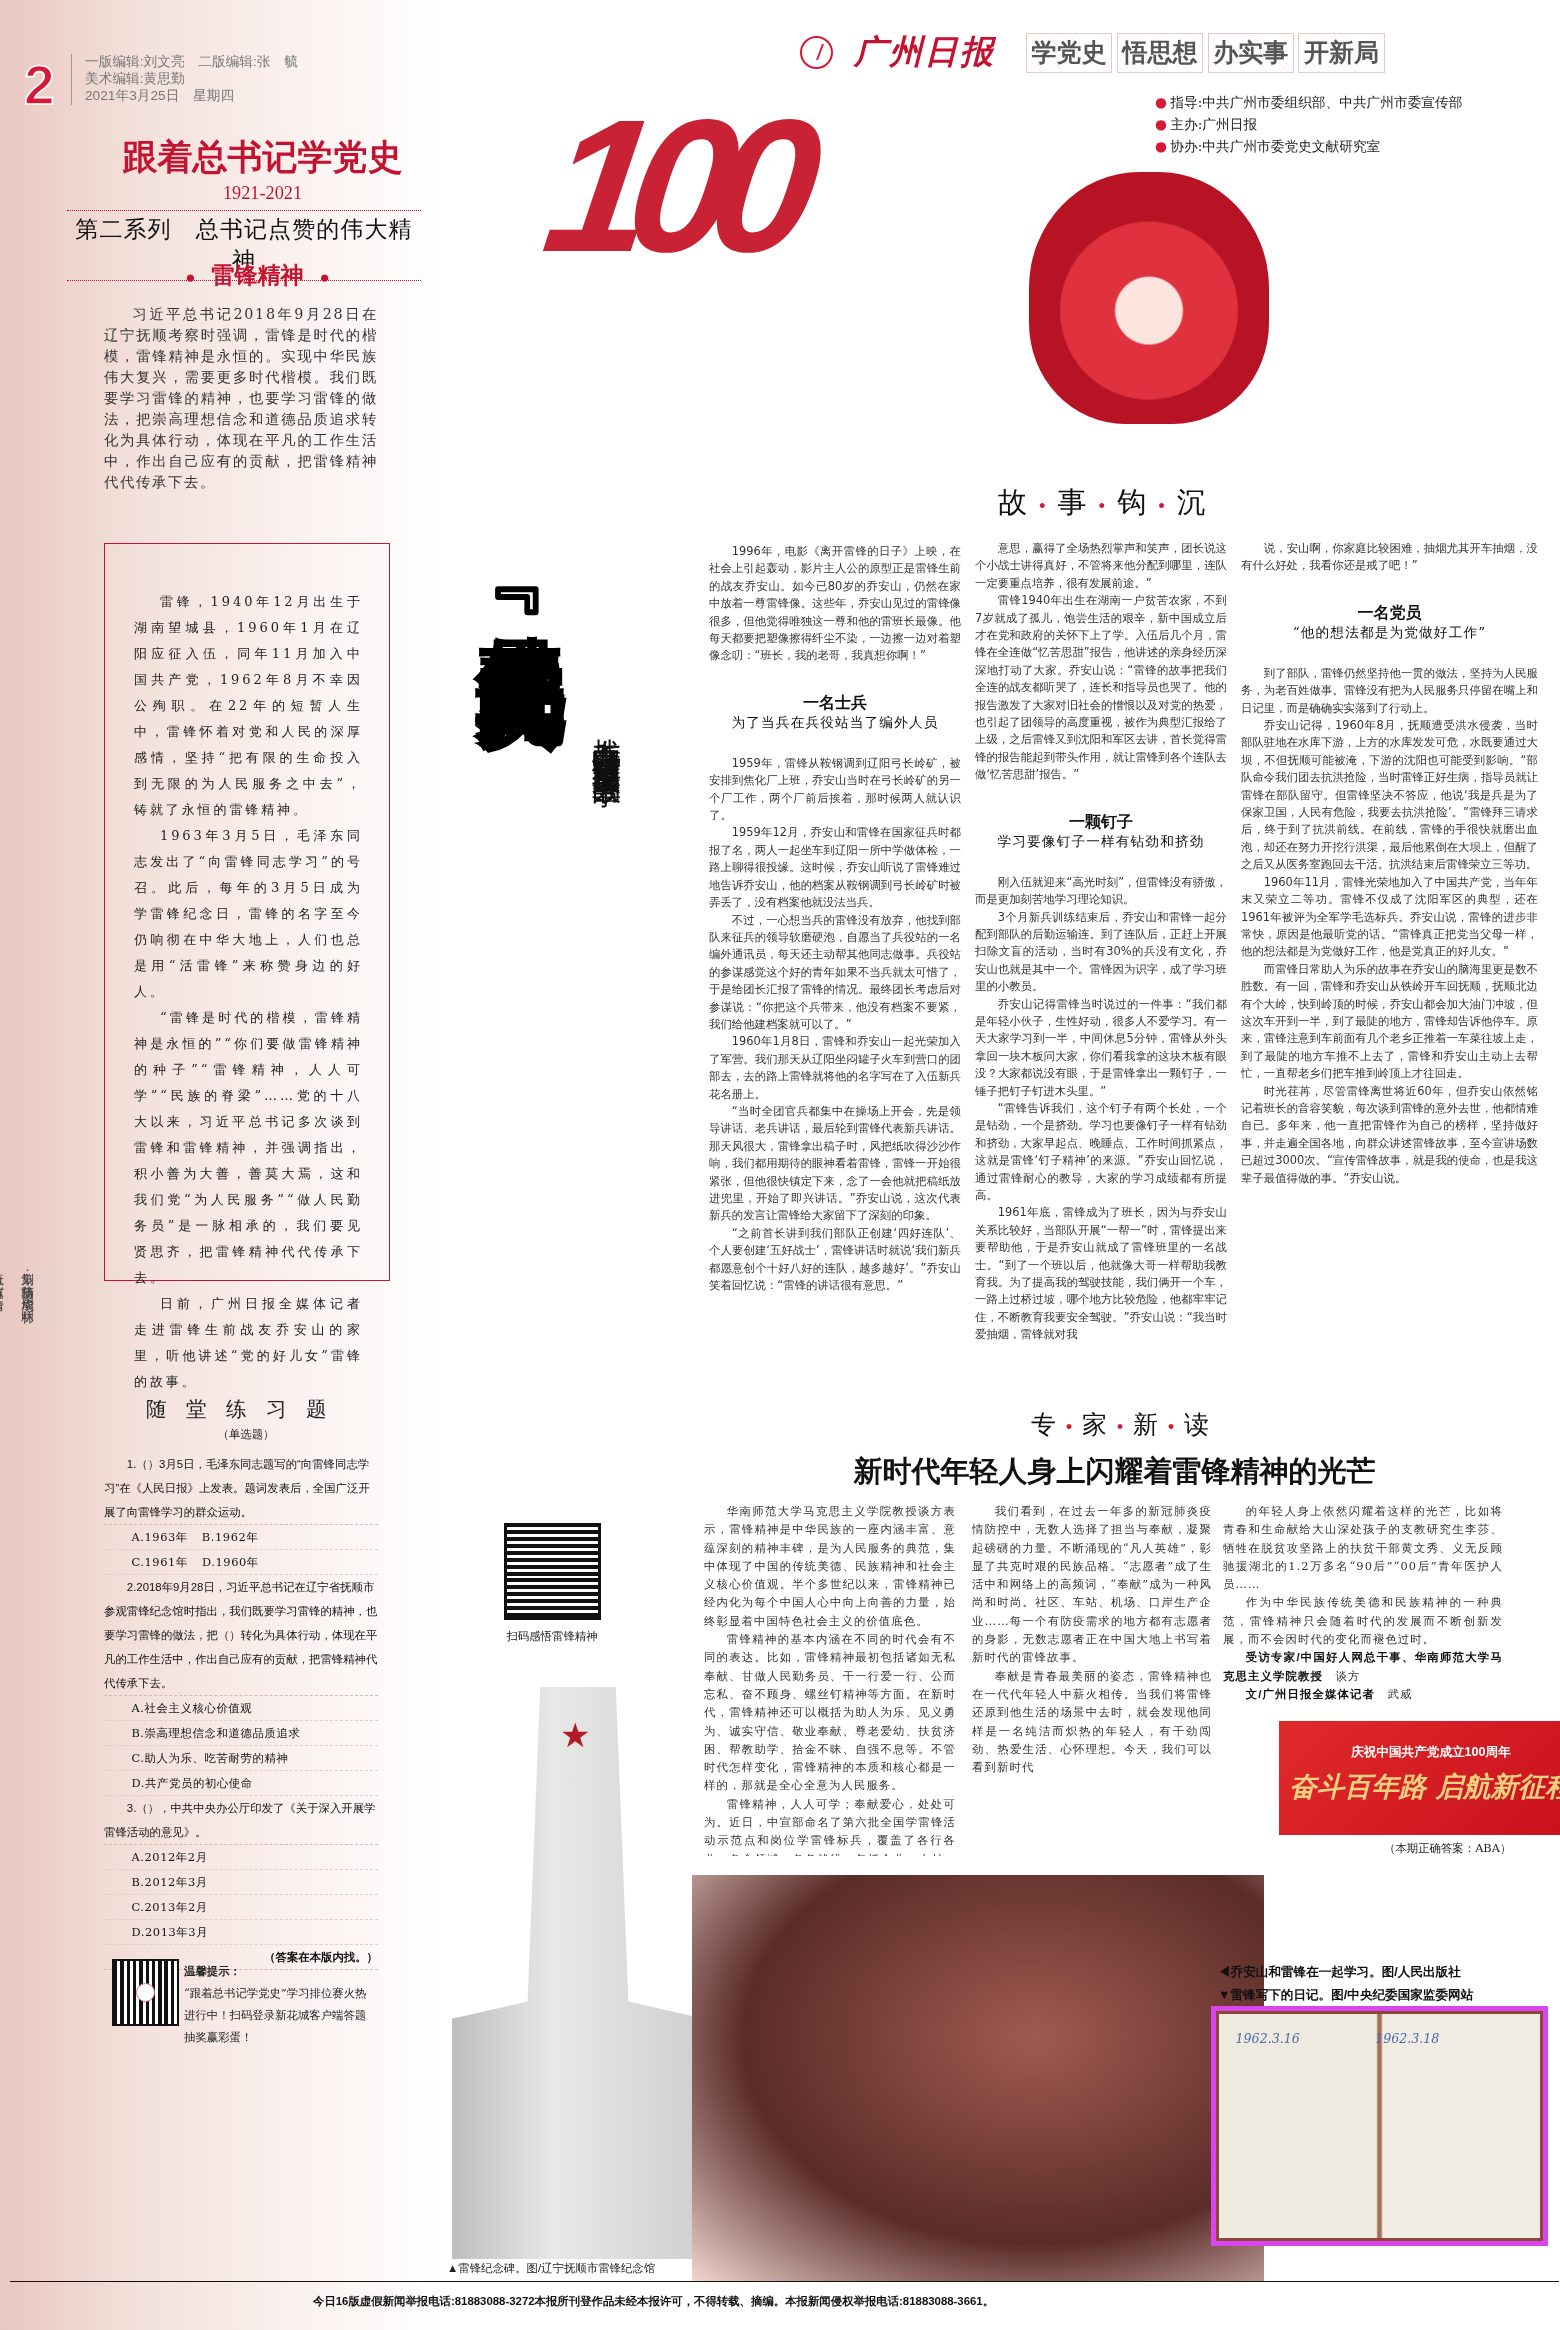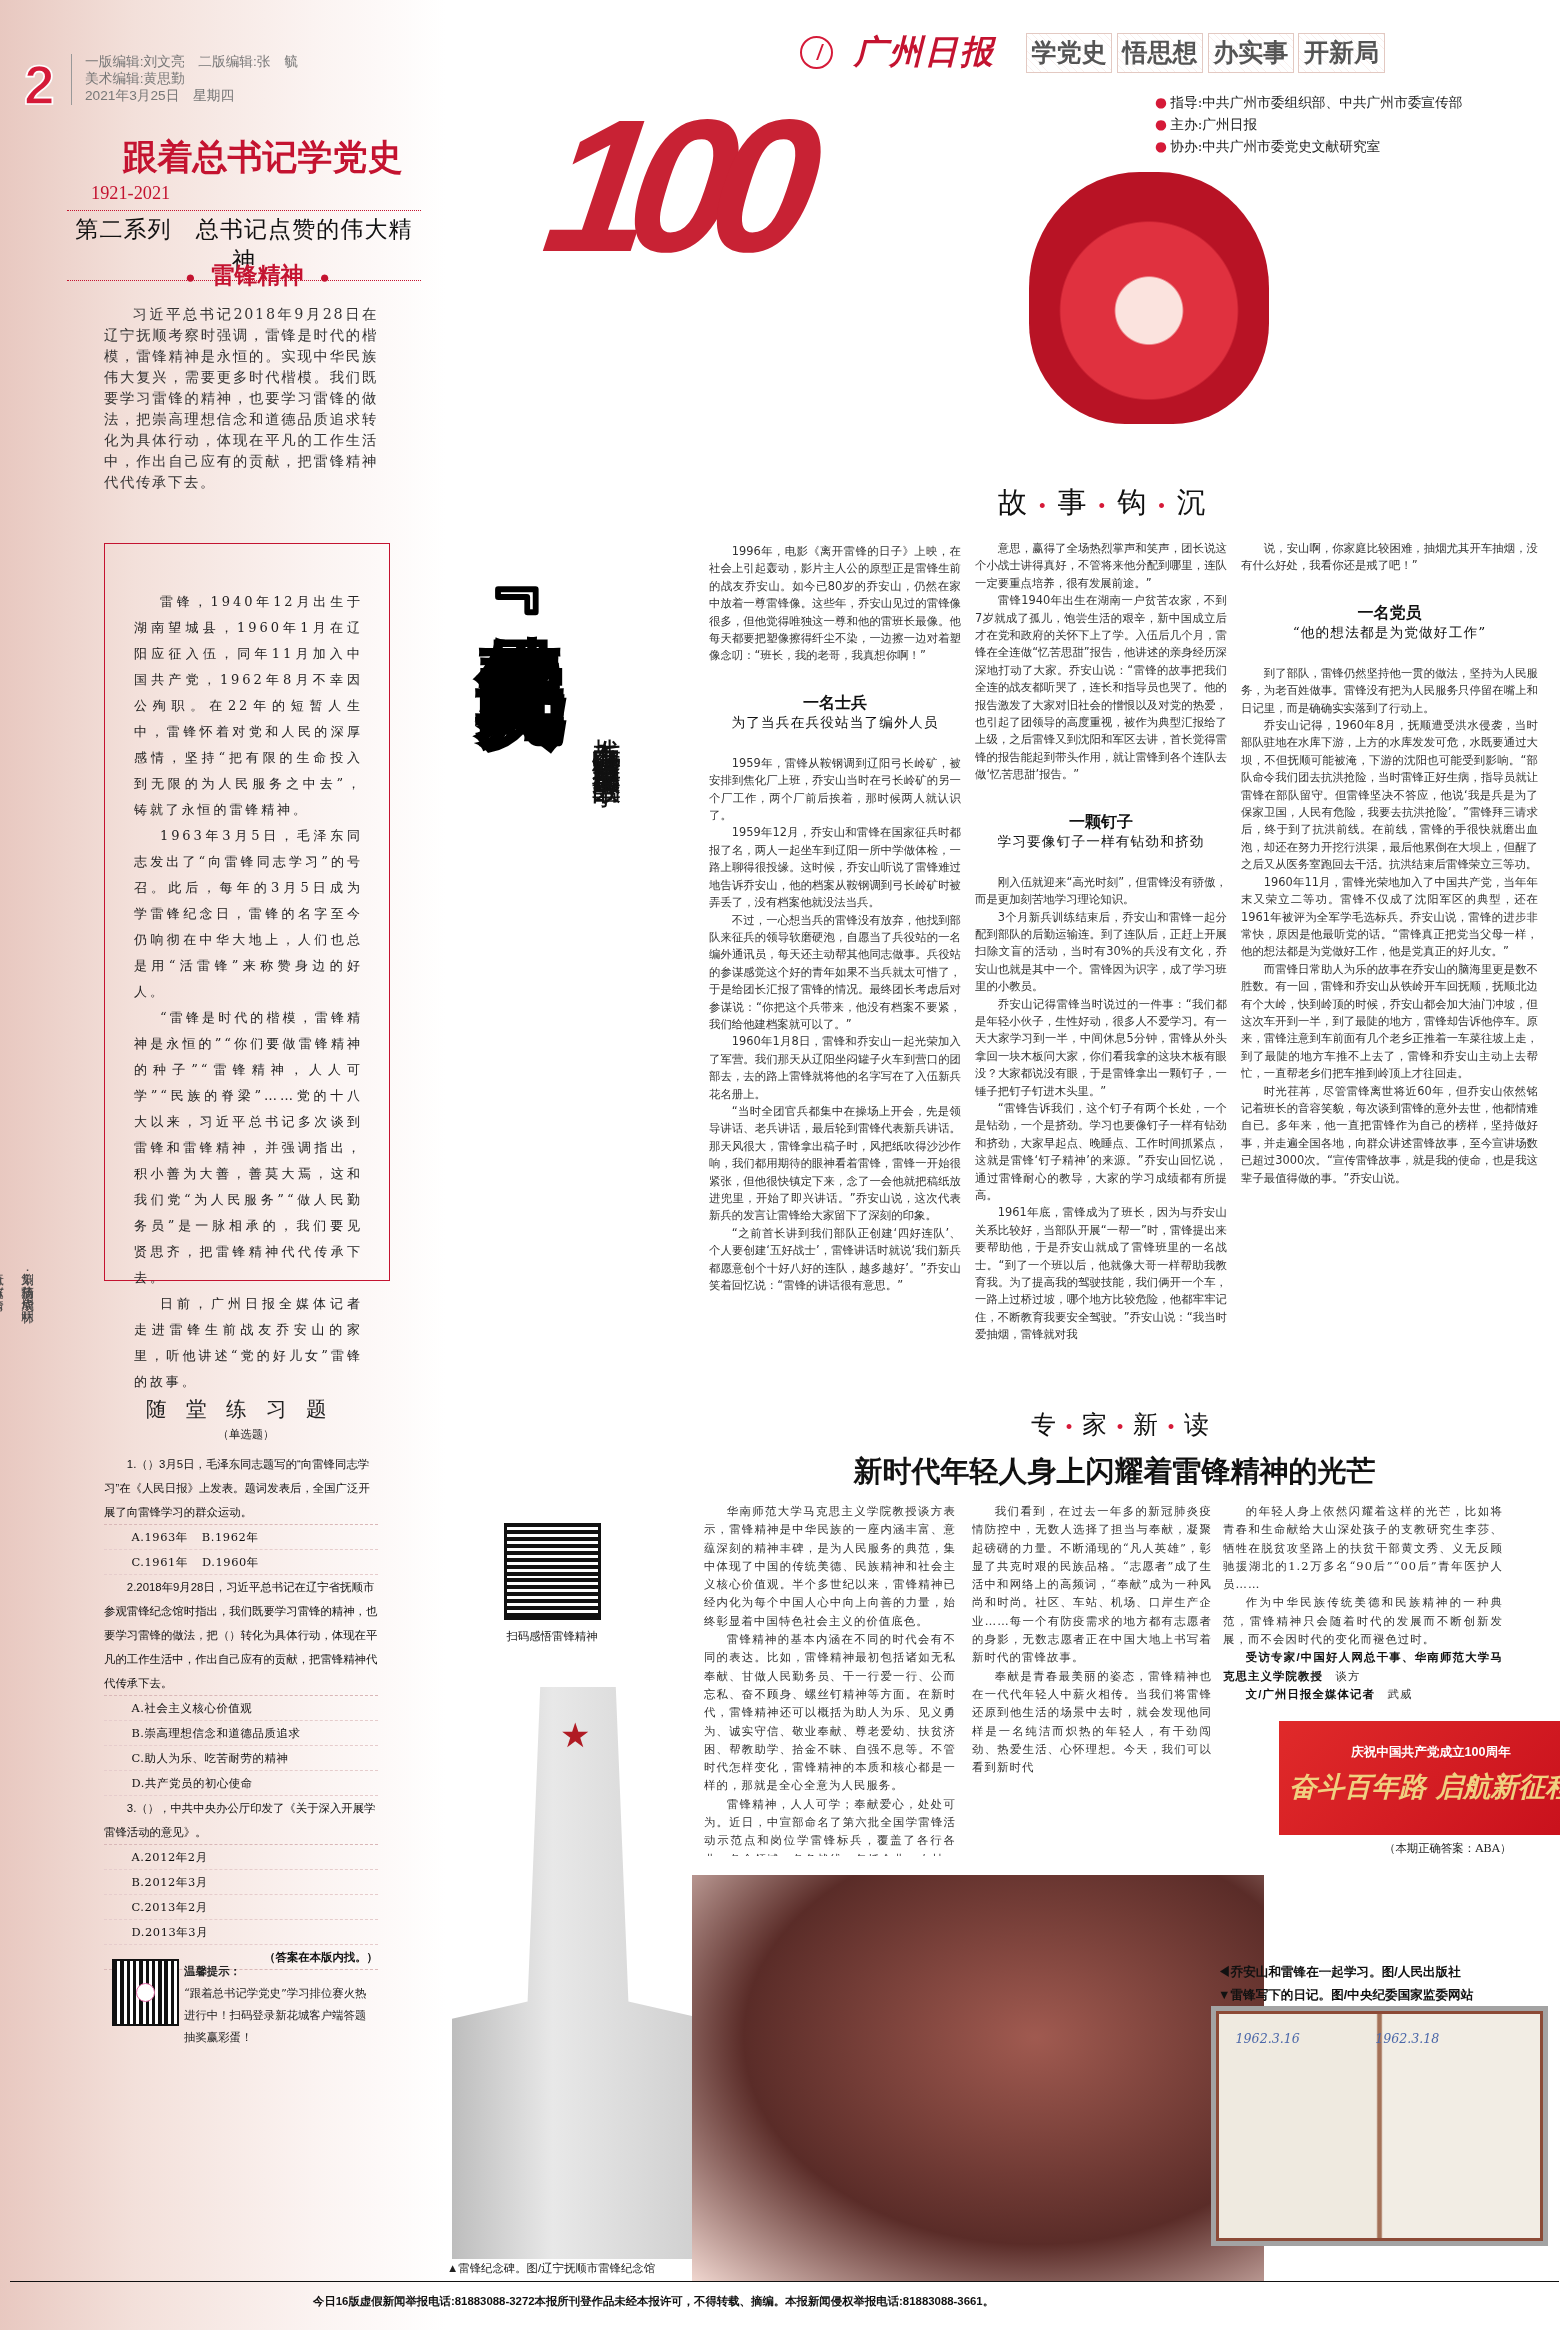--- a/index.html
+++ b/index.html
@@ -4,21 +4,21 @@
 <style>
 *{box-sizing:border-box;margin:0;padding:0}
 html,body{width:1561px;height:2330px;background:#fff;overflow:hidden}
 body{position:relative;font-family:"DejaVu Serif","Liberation Serif",serif;color:#222}
 .abs{position:absolute}
 .leftbg{left:0;top:0;width:446px;height:2330px;background:linear-gradient(90deg,#e8c8c0 0%,#f3e0da 30%,#fbf3f1 70%,#fff 100%)}
 .pagenum{left:24px;top:53px;font:900 55px "Liberation Sans",sans-serif;color:#d51a38;-webkit-text-stroke:1.7px #fff;text-shadow:0 0 2.3px #ddd}
 .vbar{left:71px;top:54px;width:1.1px;height:51px;background:#999}
 .editors{left:85px;top:53px;font:13.7px "Liberation Sans",sans-serif;color:#777;line-height:17px}
 .series-title{left:91px;top:134px;width:343px;text-align:center;font:bold 35px "DejaVu Serif",serif;color:#c41330}
-.years{left:91px;top:183px;width:343px;text-align:left;font:18.3px "Liberation Serif",serif;color:#c41330}
+.years{left:91px;top:183px;width:343px;text-align:center;font:18.3px "Liberation Serif",serif;color:#c41330}
 .series-sub{left:67px;top:210px;width:354px;border-top:1.7px dotted #c41330;border-bottom:1.7px dotted #c41330;padding:3.4px 0;text-align:center;font:23px "DejaVu Serif",serif;color:#111;letter-spacing:1.1px}
 .spirit-head{left:103px;top:260px;width:309px;text-align:center;font:bold 23px "Liberation Sans",sans-serif;color:#c41330}
 .spirit-head .dot{color:#c41330;font-size:17px;margin:0 16px}
 .intro{left:104px;top:304px;width:274px;font:14.3px/21px "DejaVu Serif",serif;color:#333;text-indent:2em;letter-spacing:1.7px;text-align:justify}
 .frame{left:104px;top:543px;width:286px;height:738px;border:1.7px solid #c41330;border-radius:0}
 .frame-text{left:134px;top:589px;width:229px;font:13px/26px "DejaVu Serif",serif;color:#222;letter-spacing:2.9px;text-align:justify}
 .frame-text p{text-indent:2em}
 .credits{left:12.6px;top:1263px;width:30px;font:12.6px "Liberation Sans",sans-serif;color:#444;writing-mode:vertical-rl;line-height:30px}
 .credits span{display:block;margin-bottom:23px}
 .quiz-title{left:103px;top:1395px;width:286px;text-align:center;font:20.6px "DejaVu Serif",serif;letter-spacing:19.4px;color:#222}
@@ -69,21 +69,21 @@
 .banner .b1{font:bold 12.6px "Liberation Sans",sans-serif;color:#fff}
 .banner .b2{font:italic bold 27.4px "DejaVu Serif",serif;margin-top:8px;color:#f0d080}
 .answer{left:1384px;top:1841px;font:11.4px "DejaVu Serif",serif;color:#222}
 .qr1{left:507px;top:1526px;width:91px;height:91px;background:repeating-linear-gradient(0deg,#111 0 4px,#fff 4px 6.9px),#111;outline:3.4px solid #111}
 .qr1-cap{left:495px;top:1629px;width:114px;text-align:center;font:11.4px "Liberation Sans",sans-serif;color:#222}
 .monument{left:452px;top:1687px;width:252px;height:572px;background:linear-gradient(90deg,#bdbdbd,#e8e8e8 40%,#cfcfcf);clip-path:polygon(35% 0,65% 0,70% 55%,100% 58%,100% 100%,0 100%,0 58%,30% 55%)}
 .monument-star{left:560px;top:1715px;font:34px "DejaVu Sans",sans-serif;color:#b01b24}
 .monument-cap{left:447px;top:2261px;font:11.4px "Liberation Sans",sans-serif;color:#222}
 .photo{left:692px;top:1875px;width:572px;height:406px;background:radial-gradient(ellipse at 60% 40%,#a05a50,#5a2c28 60%,#f0d6cf 100%)}
 .photo-cap{left:1218px;top:1961px;font:bold 12.6px/23px "Liberation Sans",sans-serif;color:#111}
-.diary{left:1211px;top:2006px;width:337px;height:240px;background:#a3a3a3;padding:4.6px}
+.diary{left:1211px;top:2006px;width:337px;height:240px;background:#d946ef;padding:4.6px}
 .diary-inner{width:100%;height:100%;background:linear-gradient(90deg,#efeae0 49%,#a47258 49.5% 50.5%,#f2ede4 51%);border:3.4px solid #8c4a36;font:italic 12.6px "DejaVu Serif",serif;color:#4a67a9;padding:17px}
 </style>
 </head>
 <body>
 
 <div class="abs leftbg"></div>
 <div class="abs pagenum">2</div>
 <div class="abs vbar"></div>
 <div class="abs editors">
   <div>一版编辑:刘文亮　二版编辑:张　毓</div>

